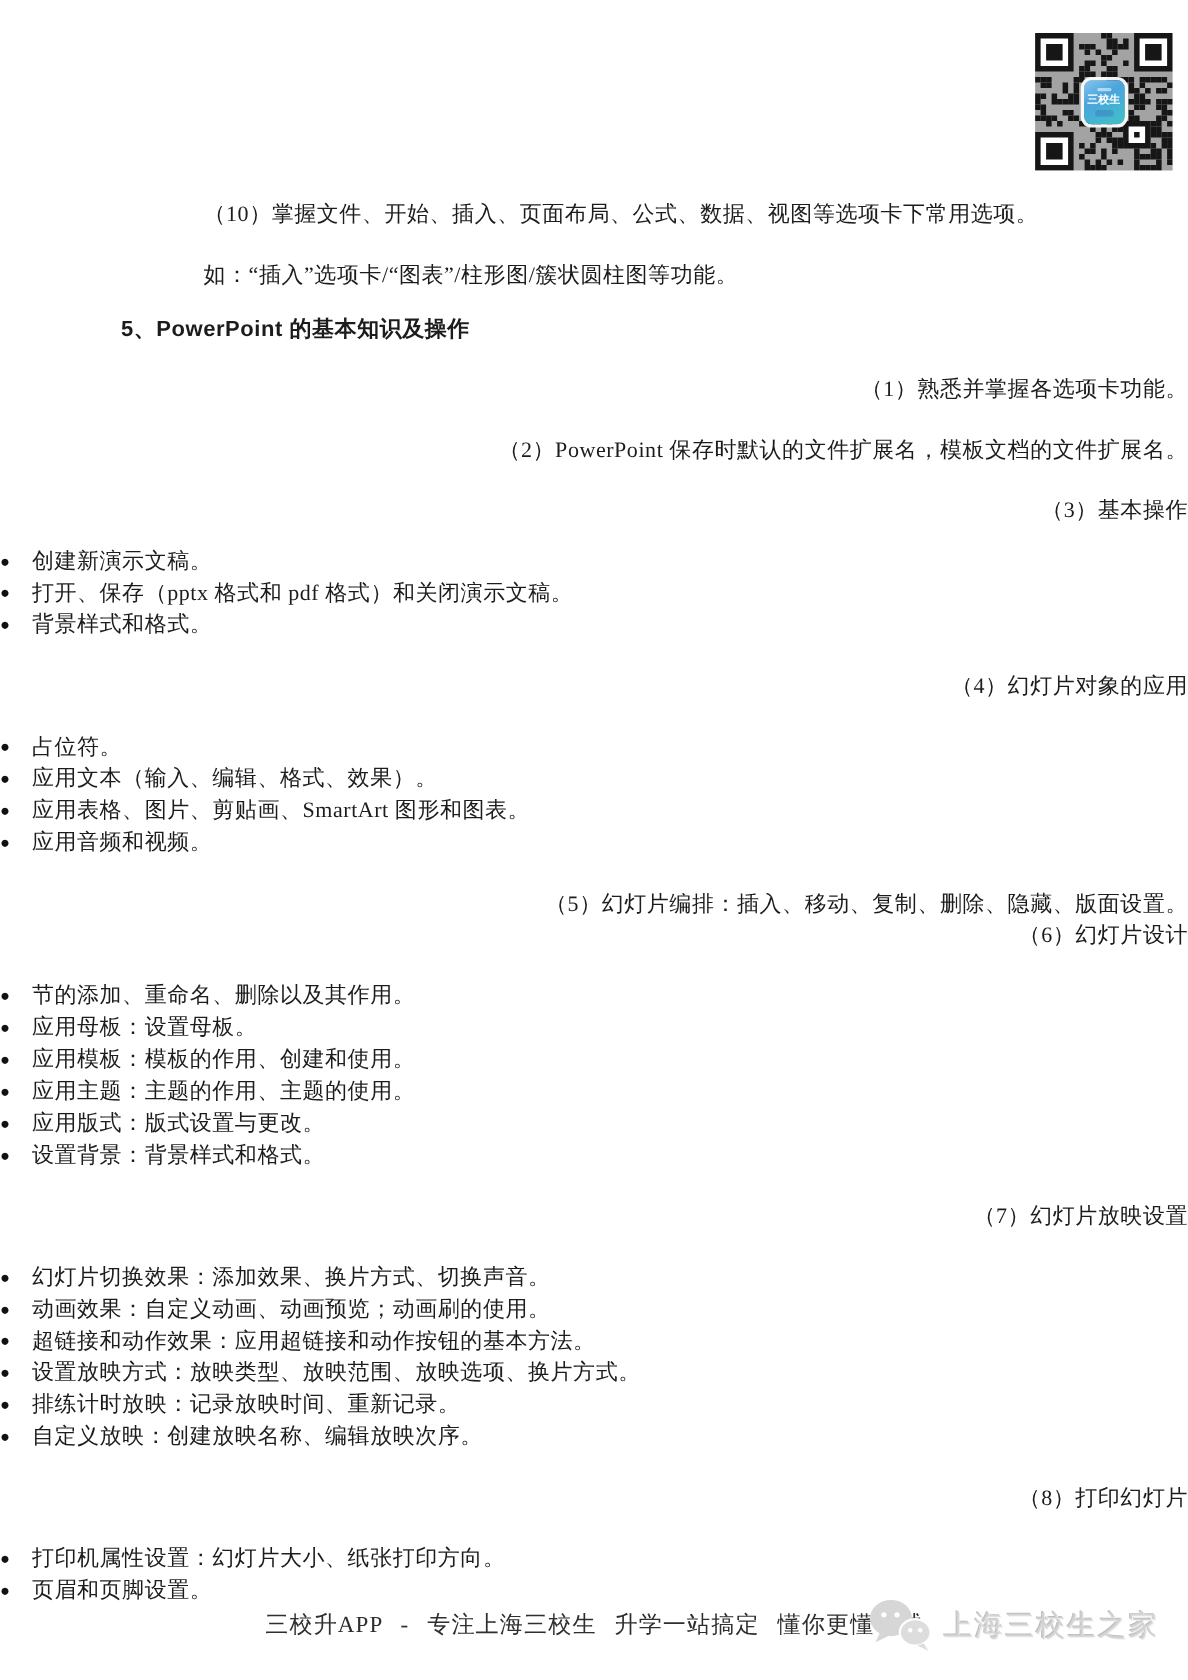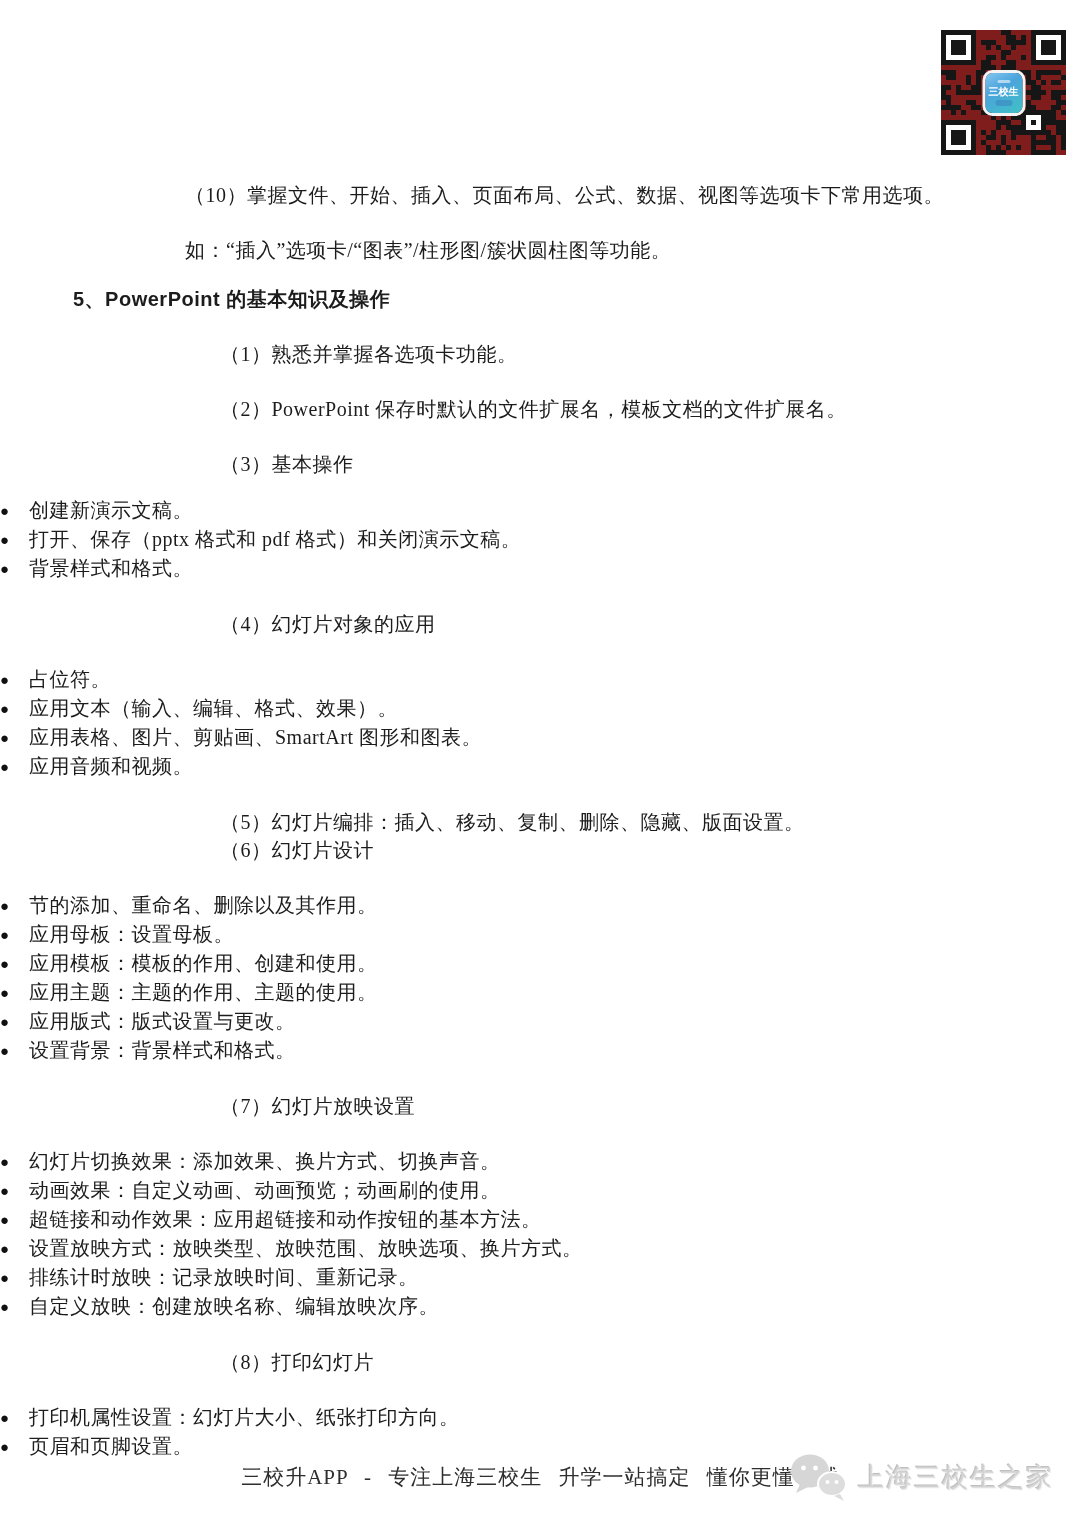--- a/index.html
+++ b/index.html
@@ -16,46 +16,46 @@
   
   .content { position: absolute; top: 133px; left: 0; width: 100%; margin-top: 48px; }
   .line {
     line-height: 28px;
     font-size: 20px;
     letter-spacing: 0.5px;
     white-space: nowrap;
   }
   .para  { padding-left: 185px; }
   .head  {
-    padding-left: 73px;
+    padding-left: 110px;
     font-weight: 700;
     font-family: "Liberation Sans", "DejaVu Sans", sans-serif;
     letter-spacing: 0.5px;
   }
-  .num   { padding-left: 220px; }
+  .num   { padding-left: 220px; text-align: right; }
   .bl    { }
   .bl .mk {
     display: inline-block;
     width: 29px;
     font-size: 15px;
     vertical-align: 1px;
     color: #111;
   }
   .g27 { margin-top: 27px; }
   .g21 { margin-top: 21px; }
   .g18 { margin-top: 18px; }
 
   
   .qr {
     position: absolute;
     top: 30px;
     right: 14px;
     width: 125px;
     height: 125px;
-    background: #7f1d1d;
+    background: #a3a3a3;
   }
   .qr svg { display: block; width: 125px; height: 125px; }
   .qr-logo {
     position: absolute;
     left: 50%; top: 50%;
     transform: translate(-50%, -50%);
     width: 37px; height: 40px;
     border-radius: 7px;
     background: linear-gradient(150deg, #85c7ee 0%, #4ba4dc 38%, #3fc2c5 100%);
     box-shadow: 0 0 0 3px rgba(255,255,255,0.95);

